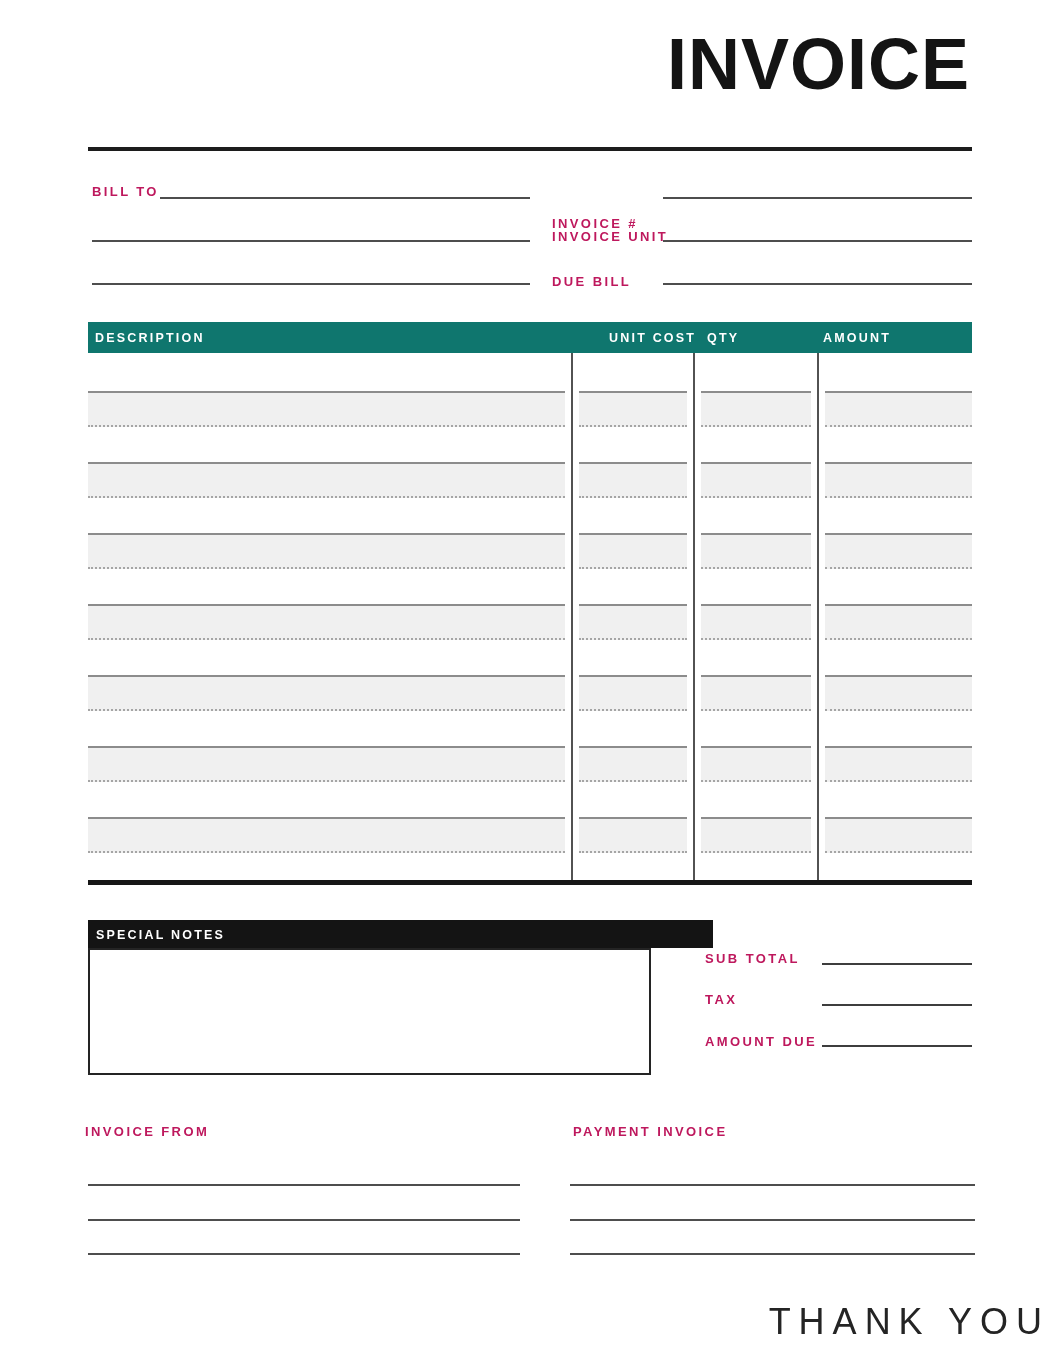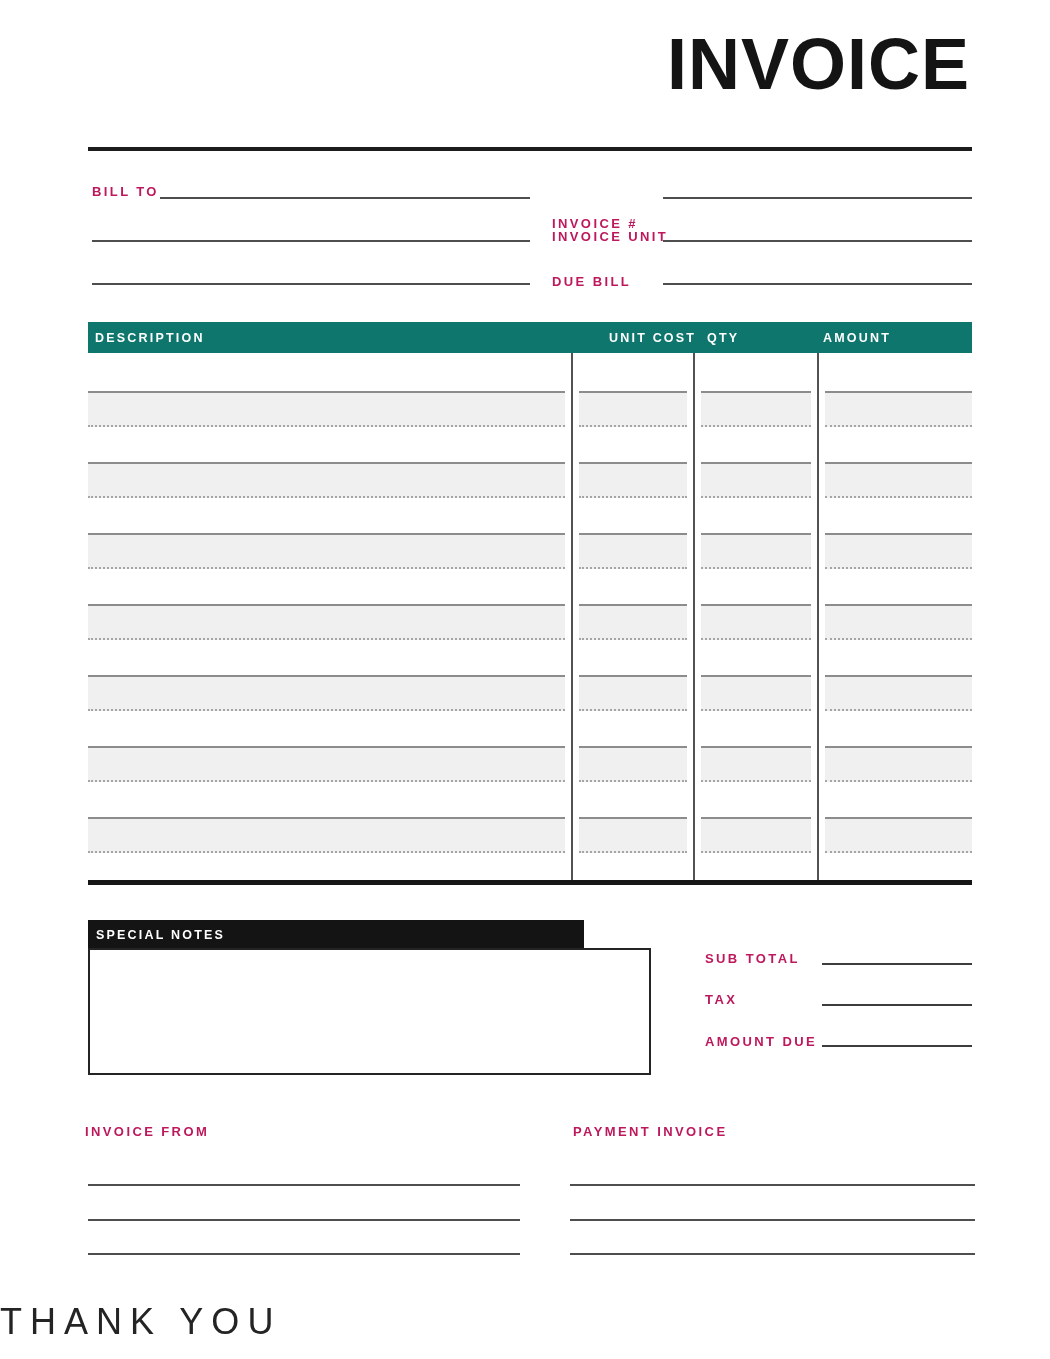--- a/index.html
+++ b/index.html
@@ -38,41 +38,41 @@
            border-bottom:5px solid #161616; display:flex; overflow:hidden; }
   .col { padding-top:38px; height:100%; }
   .c1 { width:483px; } .c2 { width:122px; } .c3 { width:124px; } .c4 { width:155px; }
   .c2, .c3, .c4 { border-left:2px solid #525252; }
   .band { height:36px; background:#f0f0f0; border-top:2px solid #8c8c8c;
           border-bottom:2px dotted #a5a5a5; margin:0 6px 35px 6px; }
   .c1 .band { margin-left:0; }
   .c4 .band { margin-right:0; }
 
   
-  .notes-head { position:absolute; left:88px; top:920px; width:496px; height:28px; background:#141414; }
+  .notes-head { position:absolute; left:88px; top:920px; width:625px; height:28px; background:#141414; }
   .notes-head .lbl-in { position:absolute; left:8px; top:8px; color:#ffffff; font-size:12.5px; font-weight:700; letter-spacing:2.2px; }
   .notes-box { position:absolute; left:88px; top:948px; width:563px; height:127px;
                border:2.5px solid #242424; background:#ffffff; }
 
   
   .t-lbl-1 { left:705px; top:951px; }
   .t-lbl-2 { left:705px; top:992px; }
   .t-lbl-3 { left:705px; top:1034px; }
   .t-line  { left:822px; width:150px; background:#3d3d3d; }
   .tl1 { top:963px; } .tl2 { top:1004px; } .tl3 { top:1045px; }
 
   
   .bf-lbl { left:85px;  top:1124px; }
   .pm-lbl { left:573px; top:1124px; }
   .f-left  { left:88px;  width:432px; }
   .f-right { left:570px; width:405px; }
   .fr1 { top:1184px; } .fr2 { top:1219px; } .fr3 { top:1253px; }
 
   
-  .thankyou { position:absolute; left:0; right:0; top:1301px; text-align:left;
+  .thankyou { position:absolute; left:0; right:0; top:1301px; text-align:right;
               font-size:36px; font-weight:400; letter-spacing:8px; color:#242424; }
 </style>
 </head>
 <body>
 
 <div class="page">
 
   <div class="title">INVOICE</div>
   <div class="top-rule"></div>
 

